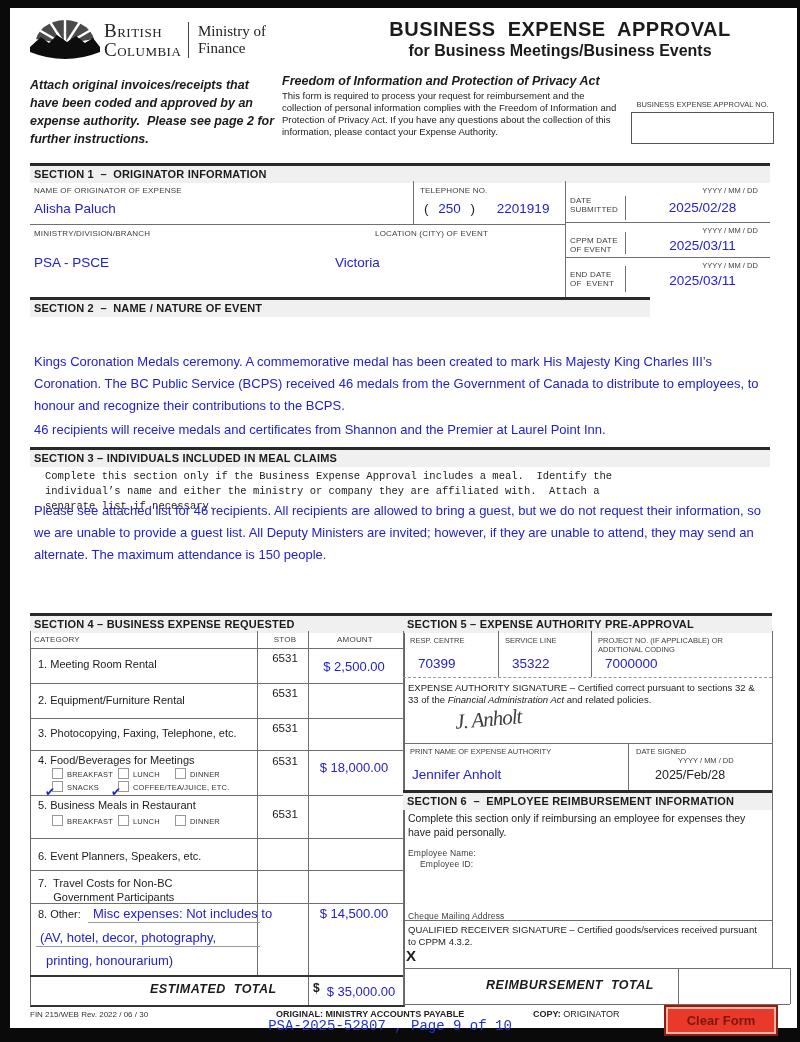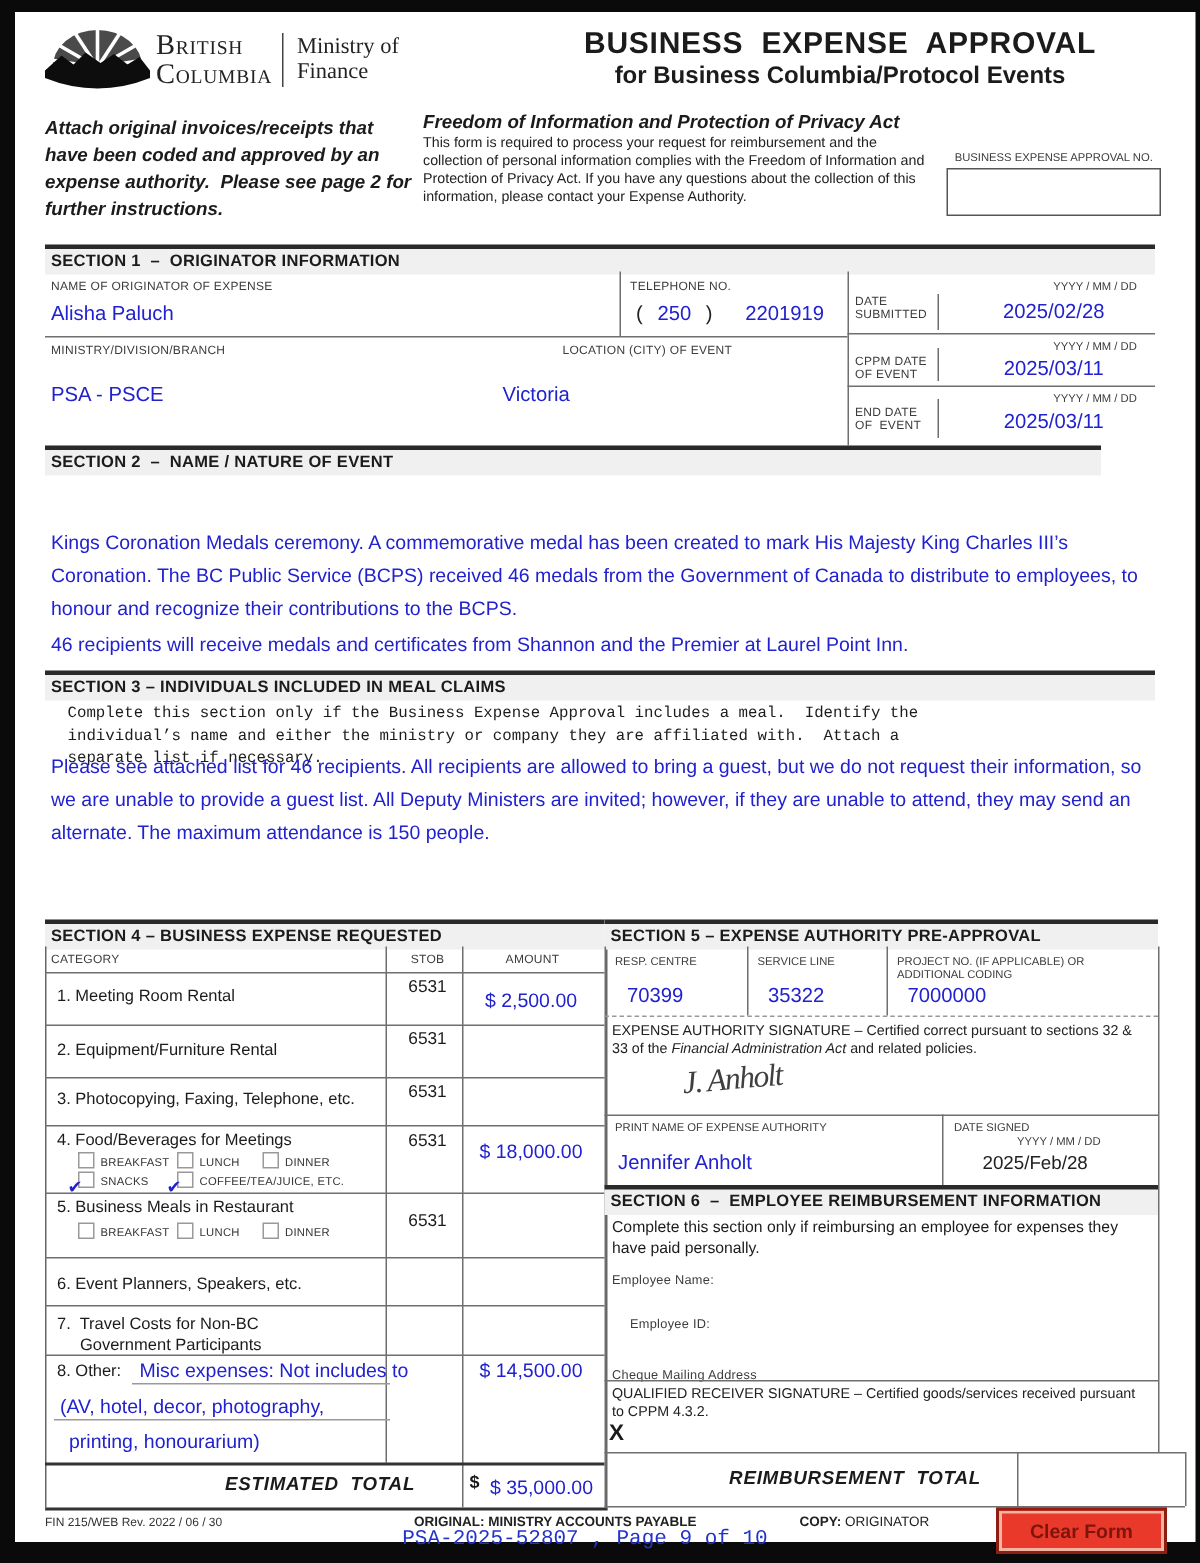--- a/index.html
+++ b/index.html
@@ -57,21 +57,21 @@
       <path d="M2 33 L13 23 L21 29 L29 21 L39 28 L48 22 L57 29 L65 24 L72 33 L72 38 Q37 52 2 38 Z" fill="#0d0d0d"></path>
     </svg>
   </div>
   <div class="abs bclogo-txt" style="left:104px;top:21px;">British</div>
   <div class="abs bclogo-txt" style="left:104px;top:40px;">Columbia</div>
   <div class="abs" style="left:188px;top:22px;width:1px;height:36px;background:#444;"></div>
   <div class="abs ministry-txt" style="left:198px;top:23px;">Ministry of</div>
   <div class="abs ministry-txt" style="left:198px;top:40px;">Finance</div>
 
   <div class="abs title1 pre" style="left:360px;top:18px;width:400px;">BUSINESS  EXPENSE  APPROVAL</div>
-  <div class="abs title2" style="left:360px;top:42px;width:400px;">for Business Columbia/Protocol Events</div>
+  <div class="abs title2" style="left:360px;top:42px;width:400px;">for Business Meetings/Business Events</div>
 
   <div class="abs bolditalic pre" style="left:30px;top:76px;width:248px;font-size:12.5px;line-height:18px;">Attach original invoices/receipts that have been coded and approved by an expense authority.  Please see page 2 for further instructions.</div>
 
   <div class="abs" style="left:282px;top:90px;width:340px;font-size:9.5px;line-height:12px;color:#222;">This form is required to process your request for reimbursement and the collection of personal information complies with the Freedom of Information and Protection of Privacy Act. If you have any questions about the collection of this information, please contact your Expense Authority.</div>
   <div class="abs bolditalic" style="left:282px;top:74px;width:360px;font-size:12.5px;">Freedom of Information and Protection of Privacy Act</div>
 
   <div class="abs lbl2" style="left:630px;top:100px;width:145px;text-align:center;">BUSINESS EXPENSE APPROVAL NO.</div>
   <div class="abs" style="left:631px;top:112px;width:141px;height:30px;border:1px solid #555;"></div>
 
   <div class="abs sechead pre" style="left:30px;top:163px;width:740px;">SECTION 1  –  ORIGINATOR INFORMATION</div>
@@ -107,21 +107,21 @@
   <div class="abs vl" style="left:625px;top:232px;height:22px;"></div>
   <div class="abs val" style="left:640px;top:238px;width:125px;text-align:center;">2025/03/11</div>
   <div class="abs hl" style="left:565px;top:257px;width:205px;"></div>
 
   <div class="abs lbl2" style="left:690px;top:261px;width:80px;text-align:center;">YYYY / MM / DD</div>
   <div class="abs lbl pre" style="left:570px;top:270px;line-height:9px;">END DATE
 OF  EVENT</div>
   <div class="abs vl" style="left:625px;top:266px;height:26px;"></div>
   <div class="abs val" style="left:640px;top:273px;width:125px;text-align:center;">2025/03/11</div>
 
-  <div class="abs sechead pre" style="left:30px;top:297px;width:704px;">SECTION 2  –  NAME / NATURE OF EVENT</div>
+  <div class="abs sechead pre" style="left:30px;top:297px;width:620px;">SECTION 2  –  NAME / NATURE OF EVENT</div>
   <div class="abs blue-p" style="left:34px;top:351px;width:738px;">Kings Coronation Medals ceremony. A commemorative medal has been created to mark His Majesty King Charles III’s Coronation. The BC Public Service (BCPS) received 46 medals from the Government of Canada to distribute to employees, to honour and recognize their contributions to the BCPS.</div>
   <div class="abs blue-p" style="left:34px;top:419px;width:738px;">46 recipients will receive medals and certificates from Shannon and the Premier at Laurel Point Inn.</div>
 
   <div class="abs sechead pre" style="left:30px;top:447px;width:740px;">SECTION 3 – INDIVIDUALS INCLUDED IN MEAL CLAIMS</div>
   <div class="abs instr pre" style="left:45px;top:469px;width:610px;font-family:Liberation Mono, monospace;">Complete this section only if the Business Expense Approval includes a meal.  Identify the individual’s name and either the ministry or company they are affiliated with.  Attach a separate list if necessary.</div>
   <div class="abs blue-p" style="left:34px;top:500px;width:745px;">Please see attached list for 46 recipients. All recipients are allowed to bring a guest, but we do not request their information, so we are unable to provide a guest list. All Deputy Ministers are invited; however, if they are unable to attend, they may send an alternate. The maximum attendance is 150 people.</div>
 
   <div class="abs sechead" style="left:30px;top:613px;width:373px;">SECTION 4 – BUSINESS EXPENSE REQUESTED</div>
   <div class="abs" style="left:30px;top:631px;width:373px;height:374px;border-left:1px solid #666;border-right:1px solid #666;border-bottom:2px solid #333;"></div>
   <div class="abs vl" style="left:257px;top:631px;height:344px;"></div>
@@ -214,21 +214,21 @@
   <div class="abs lbl2" style="left:410px;top:747px;">PRINT NAME OF EXPENSE AUTHORITY</div>
   <div class="abs val" style="left:412px;top:767px;">Jennifer Anholt</div>
   <div class="abs lbl2" style="left:636px;top:747px;">DATE SIGNED</div>
   <div class="abs lbl2" style="left:678px;top:756px;width:90px;">YYYY / MM / DD</div>
   <div class="abs" style="left:655px;top:768px;font-size:12.5px;color:#222;">2025/Feb/28</div>
 
   <div class="abs sechead pre" style="left:403px;top:790px;width:369px;">SECTION 6  –  EMPLOYEE REIMBURSEMENT INFORMATION</div>
   <div class="abs instr" style="left:408px;top:811px;width:345px;line-height:14px;">Complete this section only if reimbursing an employee for expenses they have paid personally.</div>
   <div class="abs lbl" style="left:408px;top:848px;font-size:8.5px;">Employee Name:</div>
   <div class="abs" style="left:470px;top:845px;width:295px;height:14px;"></div>
-  <div class="abs lbl" style="left:408px;top:877px;font-size:8.5px;padding-left:12px;">Employee ID:</div>
+  <div class="abs lbl" style="left:408px;top:859px;font-size:8.5px;padding-left:12px;">Employee ID:</div>
   <div class="abs" style="left:470px;top:874px;width:295px;height:14px;"></div>
   <div class="abs lbl" style="left:408px;top:911px;font-size:8.5px;">Cheque Mailing Address</div>
   <div class="abs hl" style="left:403px;top:920px;width:369px;"></div>
   <div class="abs cap" style="left:408px;top:924px;width:350px;">QUALIFIED RECEIVER SIGNATURE – Certified goods/services received pursuant to CPPM 4.3.2.</div>
   <div class="abs" style="left:406px;top:947px;font-size:15px;font-weight:bold;">X</div>
 
   <div class="abs hl" style="left:403px;top:968px;width:387px;"></div>
   <div class="abs vl" style="left:678px;top:968px;height:36px;"></div>
   <div class="abs vl" style="left:790px;top:968px;height:36px;"></div>
   <div class="abs totlbl pre" style="left:465px;top:978px;width:210px;text-align:center;">REIMBURSEMENT  TOTAL</div>

